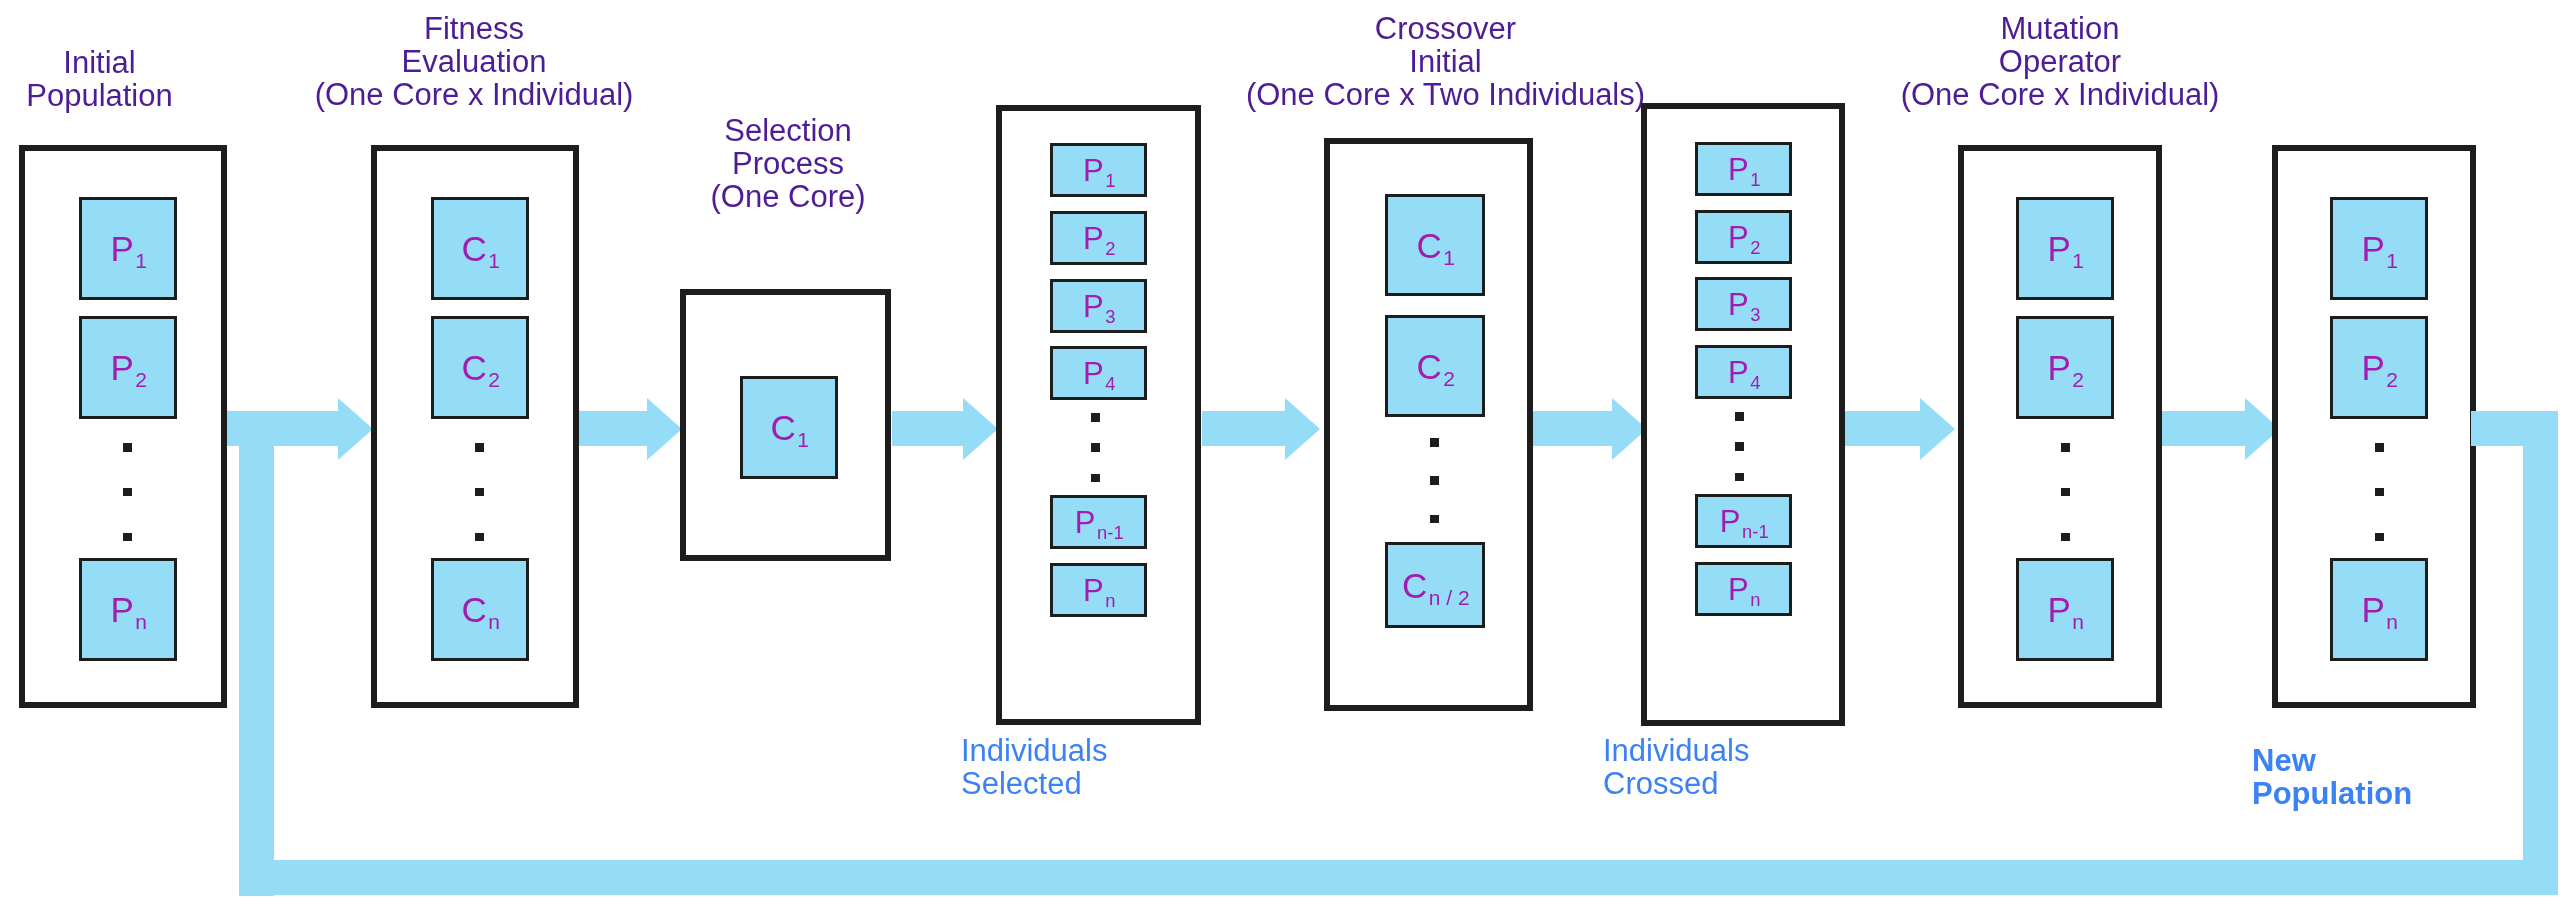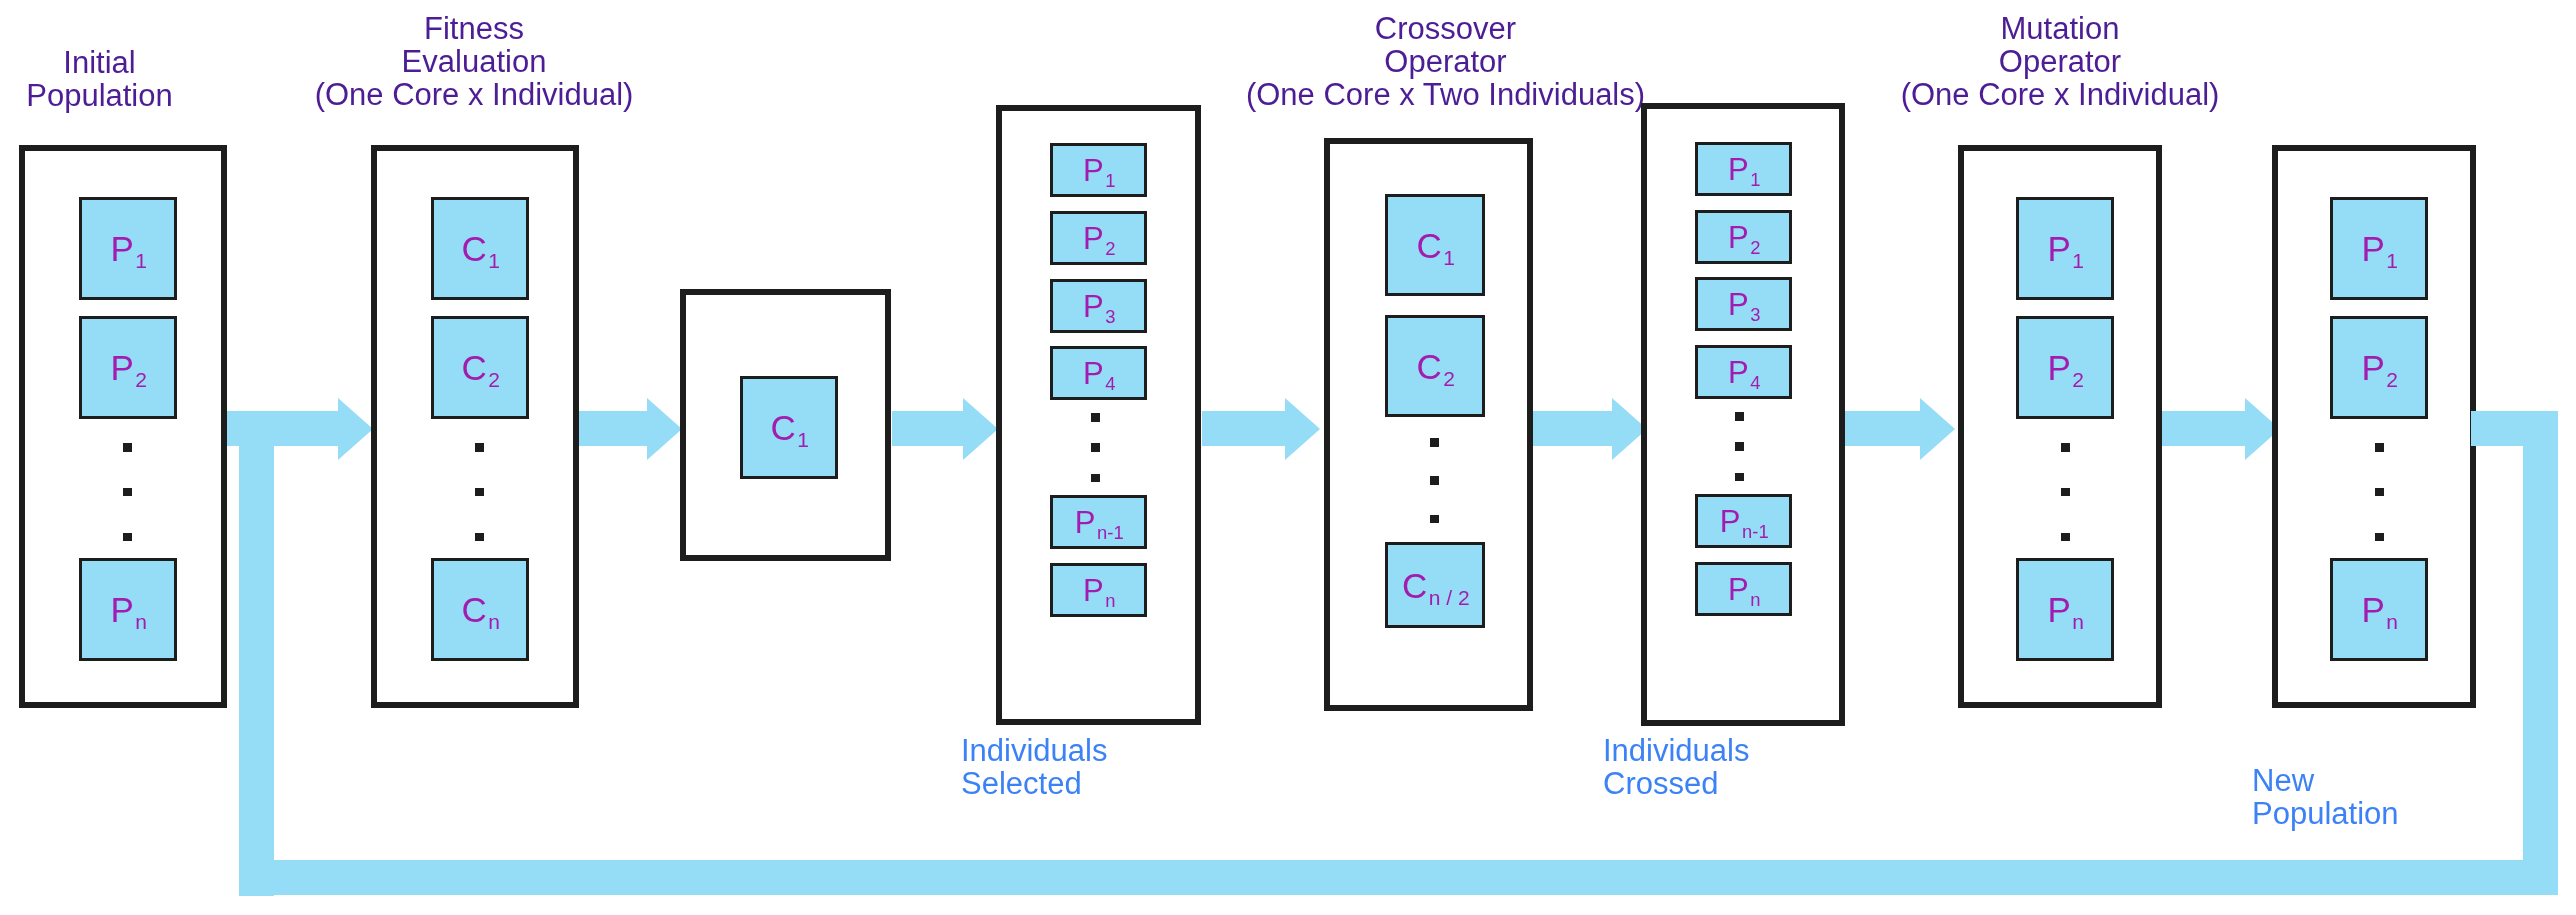--- a/index.html
+++ b/index.html
@@ -60,36 +60,39 @@
 
 <div id="stage">
 
   <div class="stage-title" style="left:-54px;top:46px;width:307px;">Initial
 Population</div>
 
   <div class="stage-title" style="left:307px;top:11.5px;width:334px;">Fitness
 Evaluation
 (One Core x Individual)</div>
 
+  <div class="stage-title" style="left:661px;top:114px;width:254px;">Selection
+Process
+(One Core)</div>
 
   <div class="stage-title" style="left:1207px;top:11.5px;width:477px;">Crossover
-Operator
+Initial
 (One Core x Two Individuals)</div>
 
   <div class="stage-title" style="left:1837px;top:11.5px;width:446px;">Mutation
 Operator
 (One Core x Individual)</div>
 
   <div class="bottom-label" style="left:961px;top:734px;width:277px;">Individuals
 Selected</div>
 
   <div class="bottom-label" style="left:1603px;top:734px;width:277px;">Individuals
 Crossed</div>
 
-  <div class="bottom-label" style="left:2252px;top:764px;width:277px;">New
+  <div class="bottom-label" style="left:2252px;top:744px;width:277px;font-weight:bold;">New
 Population</div>
 
   <div class="container" style="left:19px;top:145px;width:208px;height:563px;">
     <div class="cell" style="left:54px;top:46px;width:98px;height:103px;">
       <span class="lbl"><span>P</span><span class="sub">1</span></span>
     </div>
     <div class="cell" style="left:54px;top:165px;width:98px;height:103px;">
       <span class="lbl"><span>P</span><span class="sub">2</span></span>
     </div>
     <div class="vdots" style="left:98px;top:292px;width:8.5px;height:98px;">

